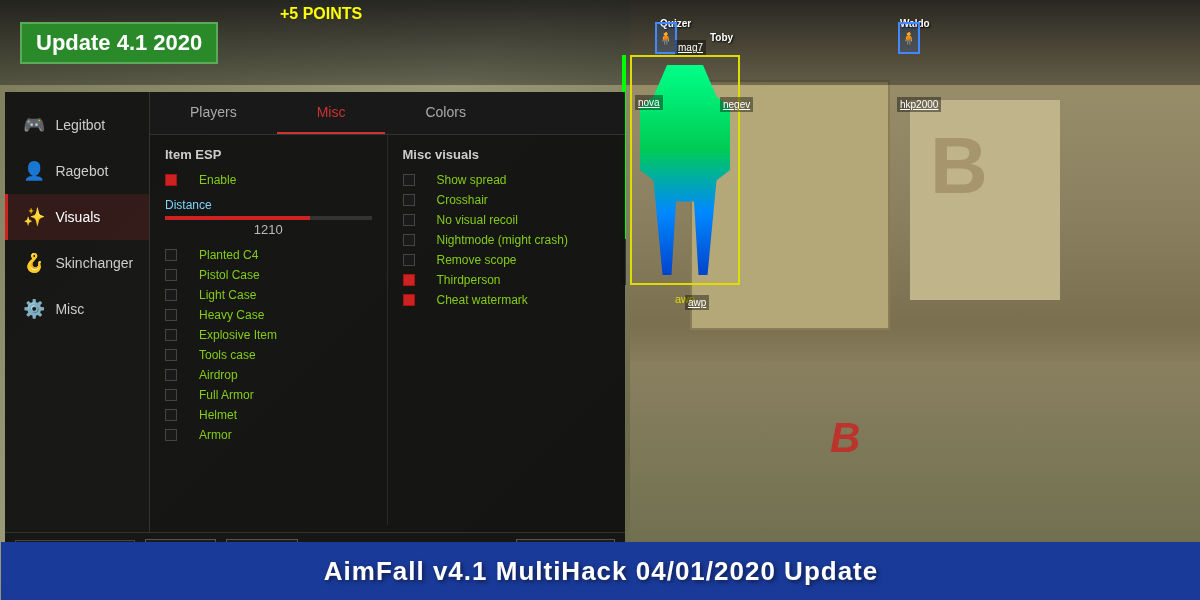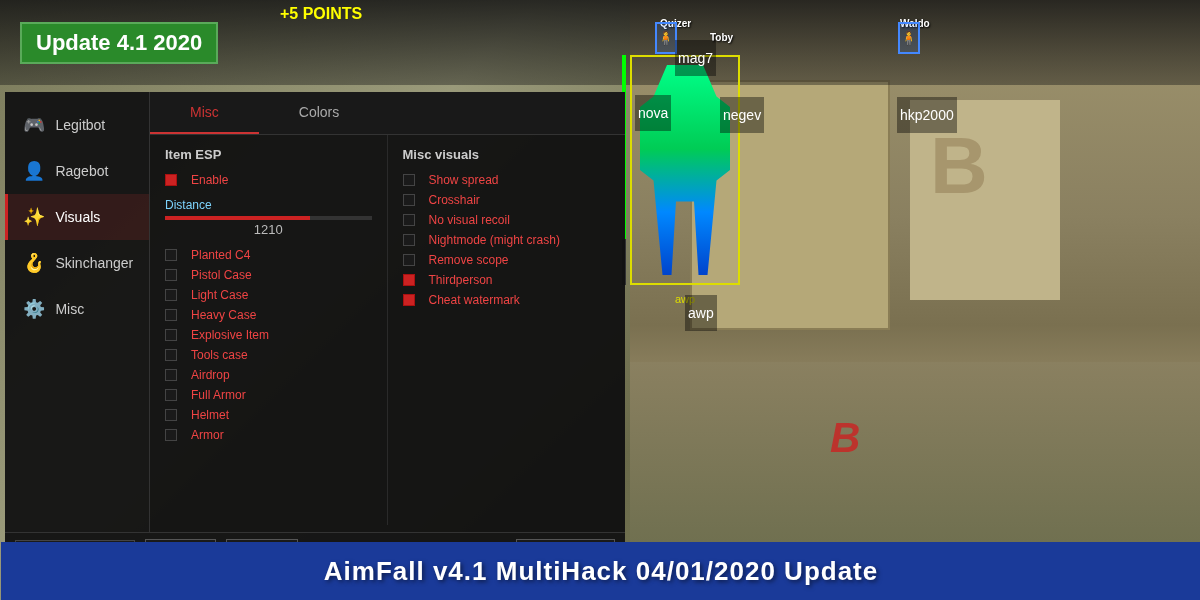--- a/index.html
+++ b/index.html
@@ -239,23 +239,23 @@
       color: #ccc;
       font-size: 13px;
       font-weight: bold;
       margin-bottom: 8px;
     }
 
     .item-row {
       display: flex;
       align-items: center;
       padding: 3px 0;
-      color: #ef4444;
+      color: #84cc16;
       font-size: 12px;
-      gap: 14px;
+      gap: 22px;
     }
 
     .checkbox-red {
       width: 12px;
       height: 12px;
       background: #cc2222;
       border: 1px solid #aa1111;
       flex-shrink: 0;
     }
 
@@ -426,24 +426,25 @@
       color: rgba(150,130,90,0.6);
       font-size: 80px;
       font-weight: bold;
       z-index: 2;
     }
 
     
     .weapon-tag {
       position: absolute;
       color: #fff;
-      font-size: 14px;
+      font-size: 10px;
       z-index: 5;
       background: rgba(0,0,0,0.4);
-      padding: 10px 3px;
+      padding: 2px 3px;
+      text-decoration: underline;
     }
 
     .scrollbar-thin::-webkit-scrollbar { width: 4px; }
     .scrollbar-thin::-webkit-scrollbar-track { background: #111; }
     .scrollbar-thin::-webkit-scrollbar-thumb { background: #cc2222; border-radius: 2px; }
   </style>
 </head>
 <body>
 
 <div class="game-bg"></div>
@@ -511,20 +512,23 @@
   </div>
   <div class="sidebar-item">
     <span class="sidebar-icon">⚙️</span>
     <span>Misc</span>
   </div>
 </div>
 
 <div class="main-content">
 
   <div class="tab-bar">
+    <div class="tab">
+      <span>Players</span>
+    </div>
     <div class="tab active">
       <span>Misc</span>
     </div>
     <div class="tab">
       <span>Colors</span>
     </div>
   </div>
 
   <div class="panel-content">
 

